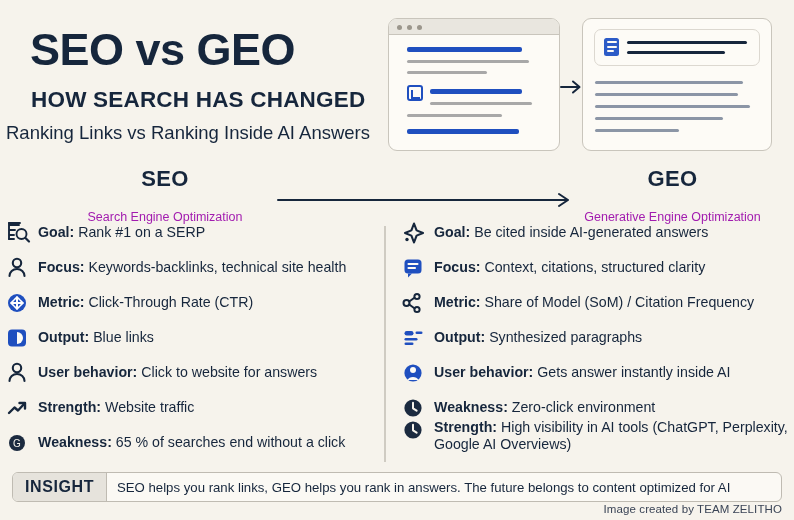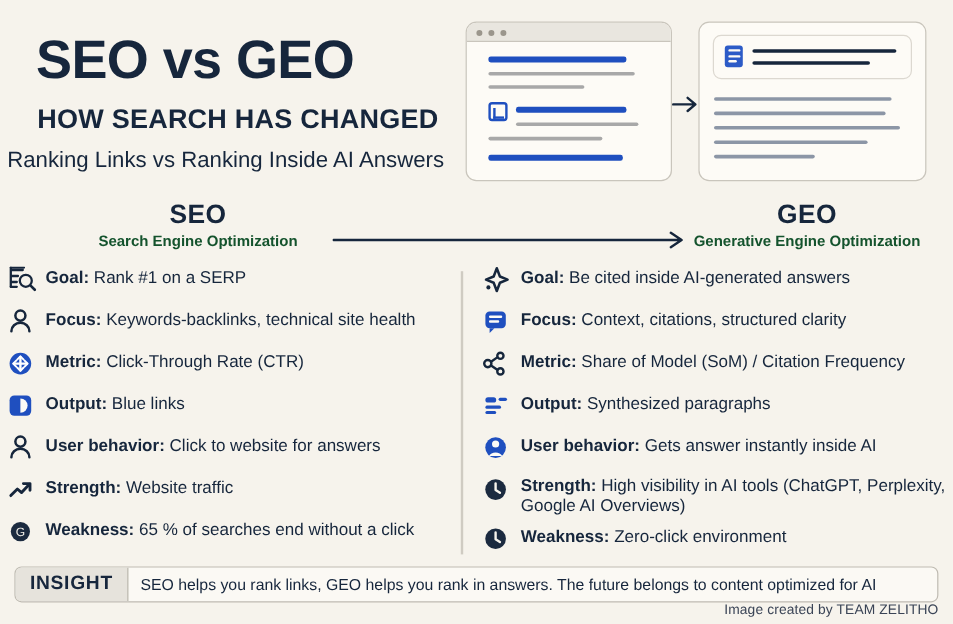--- a/index.html
+++ b/index.html
@@ -54,21 +54,21 @@
   .ai-icon i:nth-child(1){ top:3px; width:10px; }
   .ai-icon i:nth-child(2){ top:7.5px; width:10px; }
   .ai-icon i:nth-child(3){ top:12px; width:7px; }
 
   .arrow-mock { position:absolute; left:560px; top:79px; width:24px; height:16px; }
   .arrow-mock svg { display:block; }
 
   
   .col-head { position:absolute; text-align:center; }
   .col-head .big { font-size:22px; font-weight:700; color:#16263C; letter-spacing:0.3px; }
-  .col-head .small { font-size:12.5px; font-weight:700; color:#14532d; margin-top:2px; }
+  .col-head .small { font-size:12.5px; font-weight:400; color:#a21caf; margin-top:18px; }
   .head-seo { left:70px; top:166px; width:190px; }
   .head-geo { left:565px; top:166px; width:215px; }
 
   .big-arrow { position:absolute; left:277px; top:192px; width:296px; height:16px; }
 
   
   .divider { position:absolute; left:384px; top:226px; width:1.5px; height:236px; background:#CFCBC2; }
 
   
   .col { position:absolute; }
@@ -299,38 +299,38 @@
       <span class="ico">
         <svg width="26" height="22" viewBox="0 0 26 22">
           <circle cx="11" cy="11" r="8.6" fill="#1F4FBF"></circle>
           <circle cx="11" cy="8" r="3" fill="#FDFBF6"></circle>
           <path d="M5.5 18 a6 5 0 0 1 11 0 z" fill="#FDFBF6"></path>
         </svg>
       </span>
       <span class="txt"><b>User behavior:</b><span>  Gets answer instantly inside AI</span></span>
     </div>
 
-    <div class="row tight">
+    <div class="row tight2">
       <span class="ico">
         <svg width="26" height="22" viewBox="0 0 26 22">
           <circle cx="11" cy="11" r="8.6" fill="#1B2A3F"></circle>
           <path d="M11 5.8 v5.5 l3.6 2.4" fill="none" stroke="#F6F3EC" stroke-width="2" stroke-linecap="round" stroke-linejoin="round"></path>
         </svg>
       </span>
-      <span class="txt" style="padding-top:0;"><b>Strength:</b><span> High visibility in AI tools (ChatGPT, Perplexity, Google AI Overviews)</span></span>
-    </div>
-
-    <div class="row tight2">
+      <span class="txt"><b>Weakness:</b><span> Zero-click environment</span></span>
+    </div>
+
+    <div class="row tight">
       <span class="ico">
         <svg width="26" height="22" viewBox="0 0 26 22">
           <circle cx="11" cy="11" r="8.6" fill="#1B2A3F"></circle>
           <path d="M11 5.8 v5.5 l3.6 2.4" fill="none" stroke="#F6F3EC" stroke-width="2" stroke-linecap="round" stroke-linejoin="round"></path>
         </svg>
       </span>
-      <span class="txt"><b>Weakness:</b><span> Zero-click environment</span></span>
+      <span class="txt" style="padding-top:0;"><b>Strength:</b><span> High visibility in AI tools (ChatGPT, Perplexity, Google AI Overviews)</span></span>
     </div>
 
   </div>
 
   <div class="insight">
     <div class="insight-label">INSIGHT</div>
     <div class="insight-text">SEO helps you rank links, GEO helps you rank in answers. The future belongs to content optimized for AI</div>
   </div>
 
   <div class="footer">Image created by TEAM ZELITHO</div>

